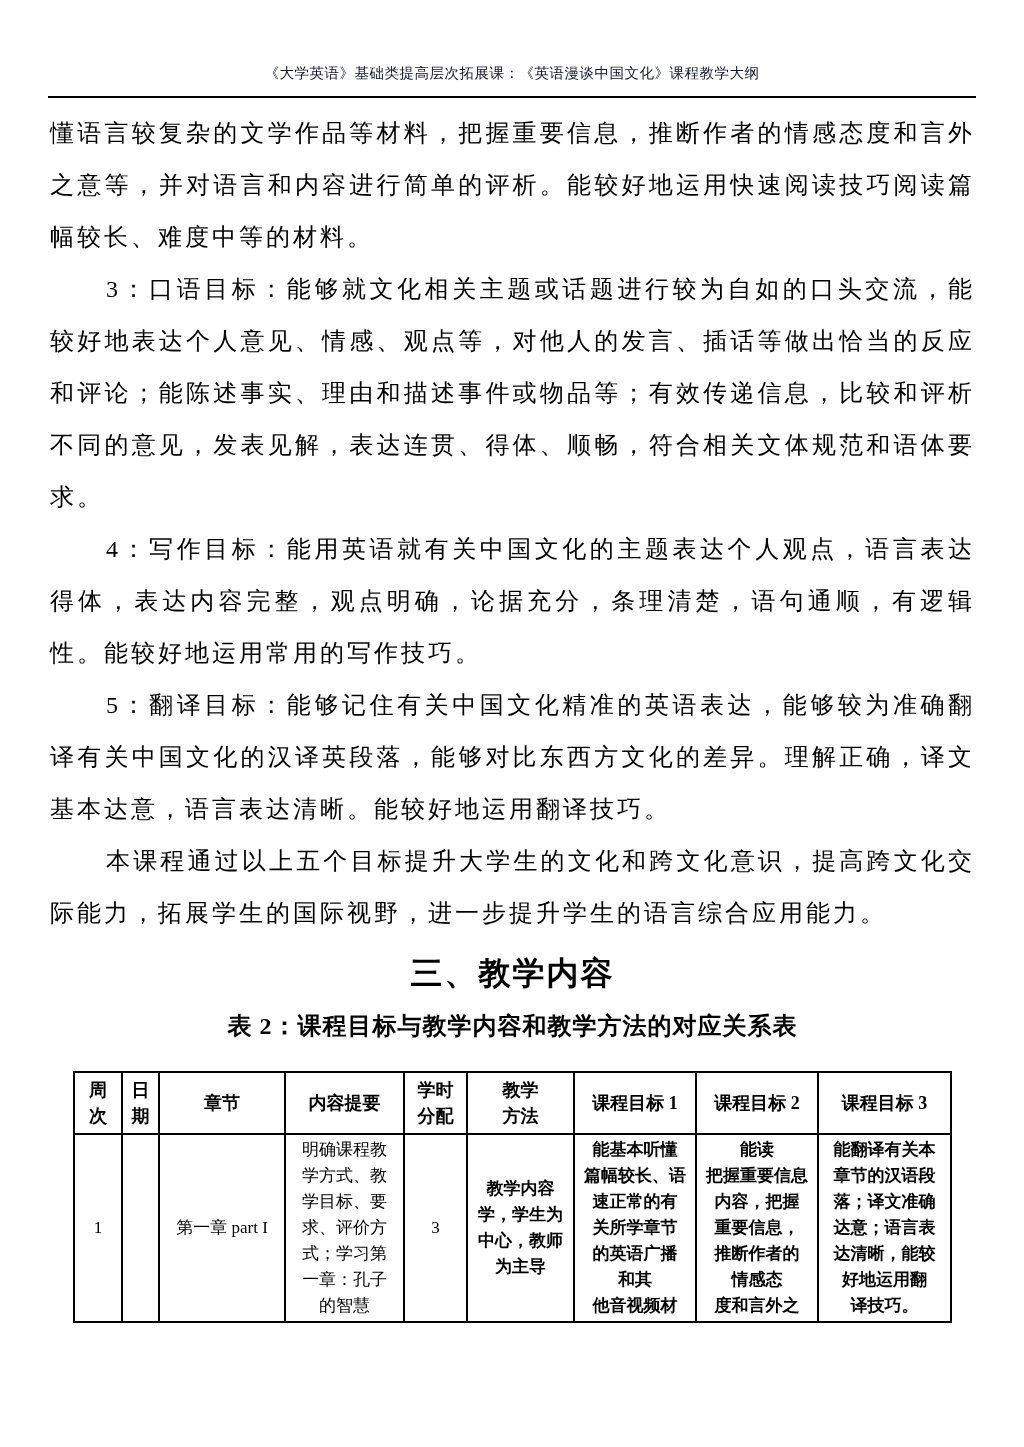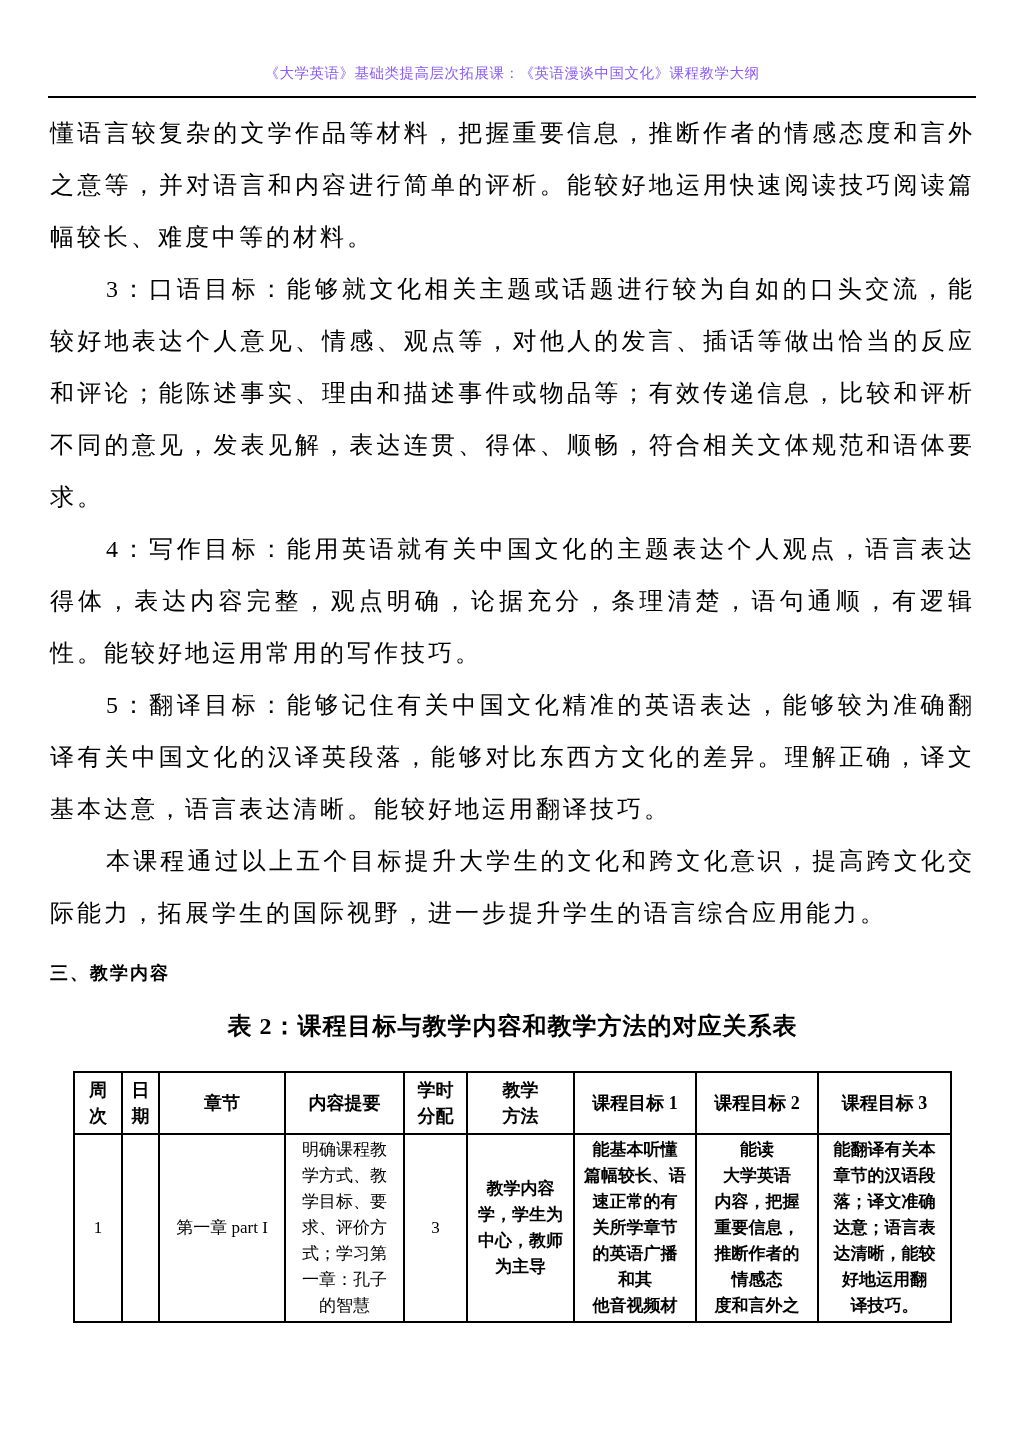--- a/index.html
+++ b/index.html
@@ -13,21 +13,21 @@
     color: #000000;
     font-family: "Liberation Serif", "DejaVu Serif", serif;
     overflow: hidden;
   }
   
   .page-header { padding-top: 64px; }
   .page-header-title {
     text-align: center;
     font-size: 14.5px;
     letter-spacing: 0.5px;
-    color: #8b5cf6;
+    color: #0f172a;
     font-family: "Liberation Sans", "DejaVu Sans", sans-serif;
   }
   .page-header-rule {
     margin: 13px 48px 0 48px;
     border-top: 2.5px solid #000000;
     height: 0;
   }
   
   .doc-body {
     margin: 0 49px 0 50px;
@@ -39,23 +39,24 @@
     line-height: 52px;
     letter-spacing: 3px;
     text-align: justify;
     text-justify: inter-ideograph;
   }
   .para.indent { text-indent: 56px; }
   .section-heading {
     margin: 14px 0 0 0;
     font-family: "Liberation Sans", "DejaVu Sans", sans-serif;
     font-weight: bold;
-    font-size: 18px;
+    font-size: 32px;
     line-height: 40px;
     letter-spacing: 2px;
+    text-align: center;
   }
   
   .table-title {
     margin-top: 16px;
     text-align: center;
     font-weight: bold;
     font-size: 24px;
     line-height: 34px;
     letter-spacing: 1px;
   }
@@ -159,21 +160,21 @@
 中心，教师
 为主导</td>
           <td class="cell-multiline cell-bold">能基本听懂
 篇幅较长、语
 速正常的有
 关所学章节
 的英语广播
 和其
 他音视频材</td>
           <td class="cell-multiline cell-bold">能读
-大学英语
+把握重要信息
 内容，把握
 重要信息，
 推断作者的
 情感态
 度和言外之</td>
           <td class="cell-multiline cell-bold">能翻译有关本
 章节的汉语段
 落；译文准确
 达意；语言表
 达清晰，能较

